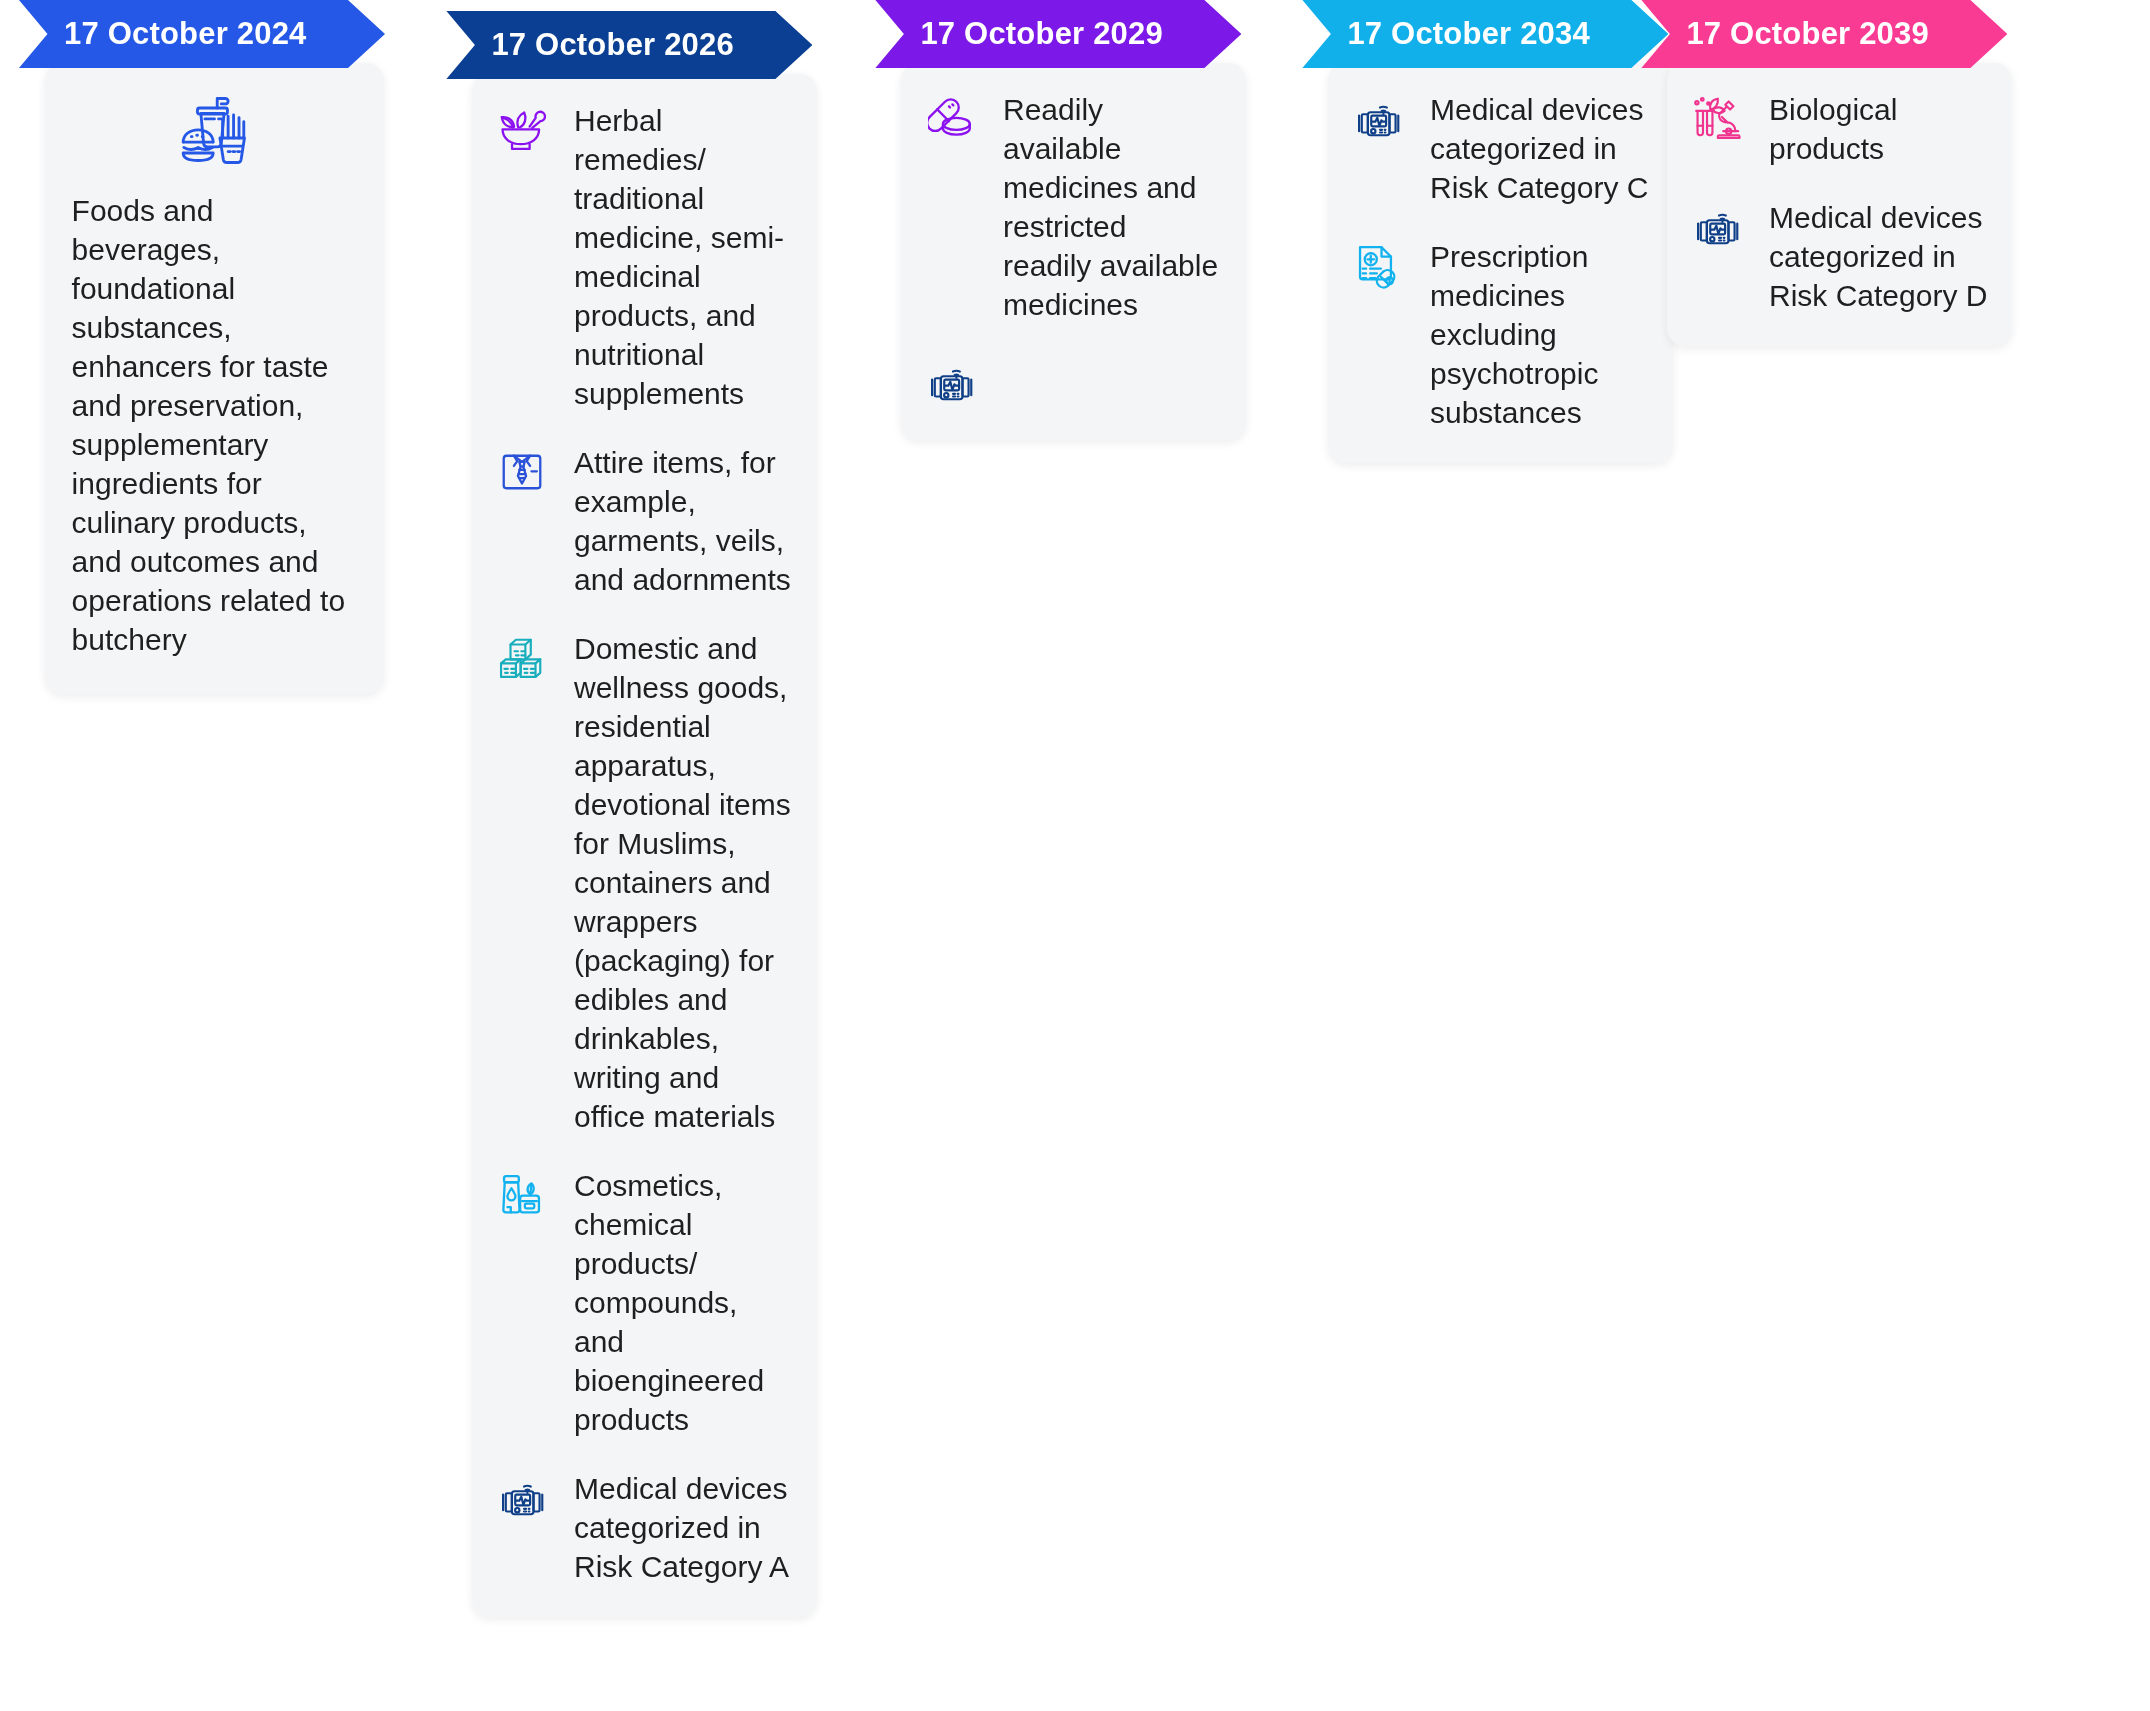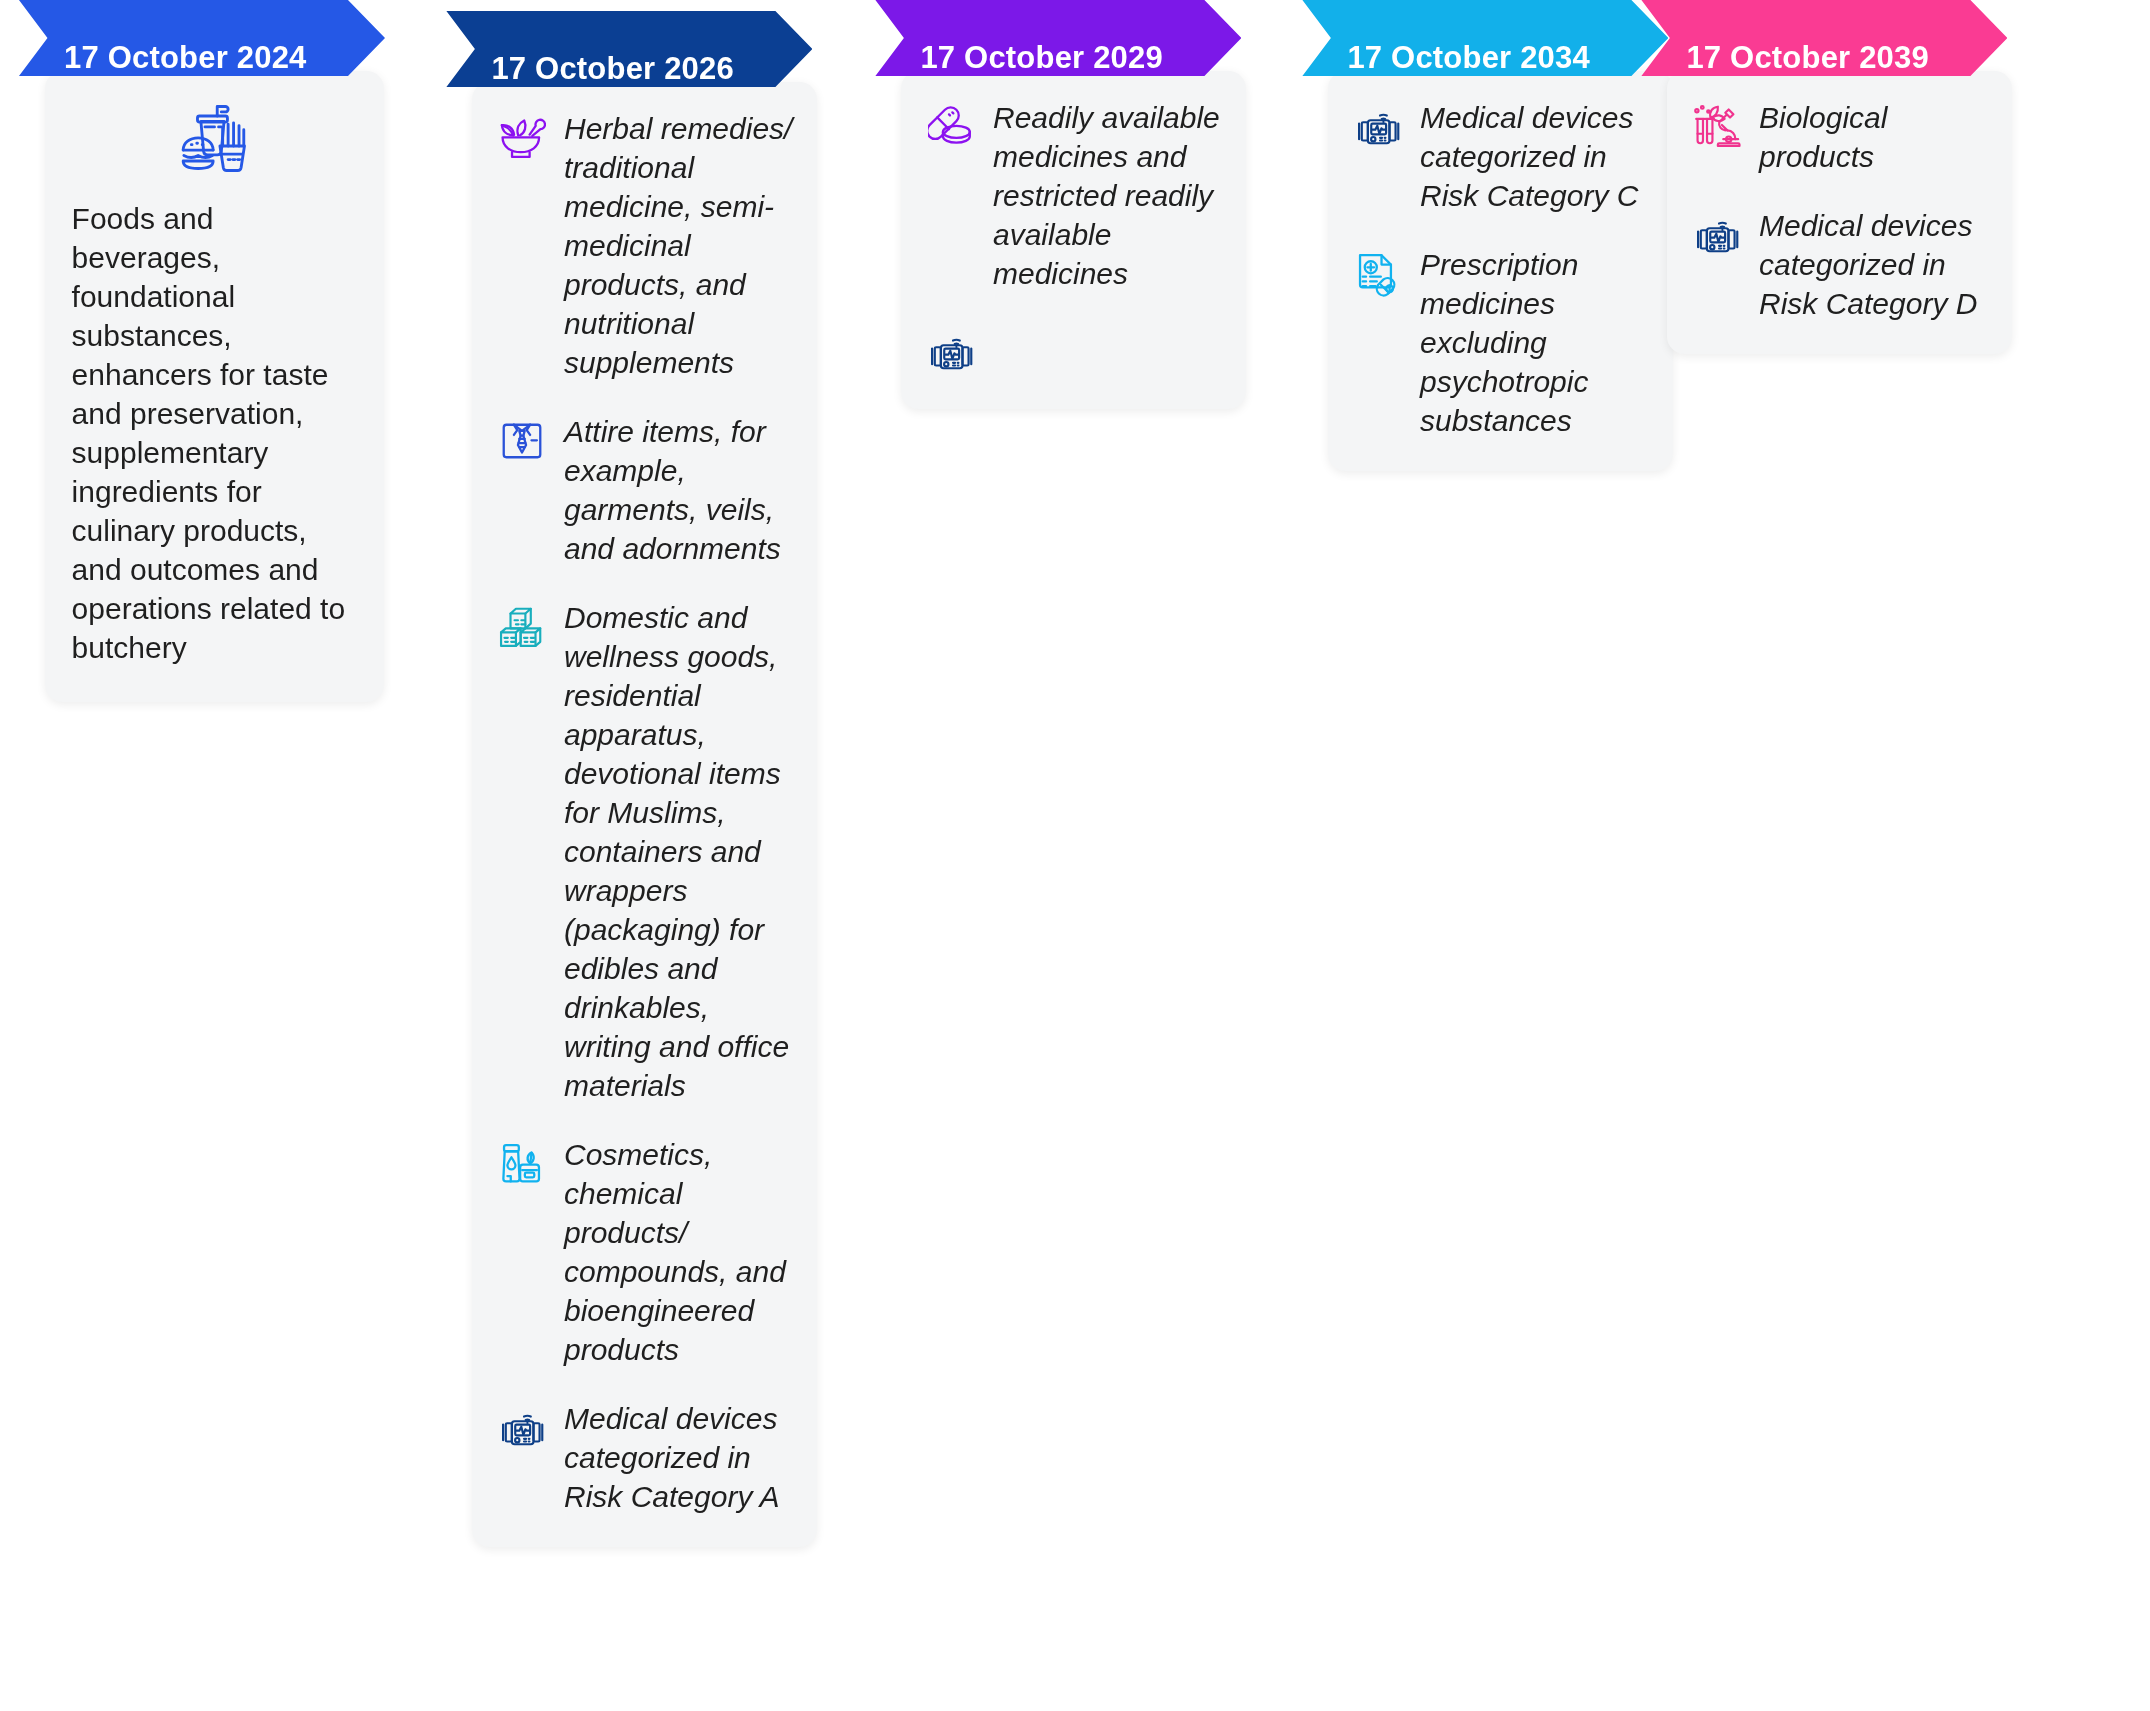--- a/index.html
+++ b/index.html
@@ -27,25 +27,25 @@
 
   
   .col-0 { left: 13.6px; }
   .col-1 { left: 441px; margin-top: 11px; }
   .col-2 { left: 870px; }
   .col-3 { left: 1297px; }
   .col-4 { left: 1636px; }
 
   .banner {
     position: relative;
-    height: 76px;
+    height: 68px;
     margin-left: 5.4px;
     width: 366px;
     display: flex;
-    align-items: flex-end;
+    align-items: center;
     padding-left: 45px;
     clip-path: polygon(0 0, calc(100% - 37px) 0, 100% 50%, calc(100% - 37px) 100%, 0 100%, 28.5px 50%);
     z-index: 5;
     box-shadow: 0 2px 5.4px rgba(0,0,0,0.08);
   }
   .banner-label {
     color: #ffffff;
     font-size: 31px;
     font-weight: bold;
     letter-spacing: 0.2px;
@@ -76,23 +76,22 @@
 
   .card-text {
     font-size: 30px;
     line-height: 1.30;
     color: #1f1f1f;
   }
 
   .item {
     display: flex;
     align-items: flex-start;
-    gap: 16px;
+    gap: 26px;
     margin-bottom: 30px;
-    font-style: italic;
   }
   .item:last-child { margin-bottom: 0; }
 
   .item-icon {
     flex: 0 0 auto;
     width: 53px;
     height: 53px;
     display: flex;
     align-items: center;
     justify-content: center;

